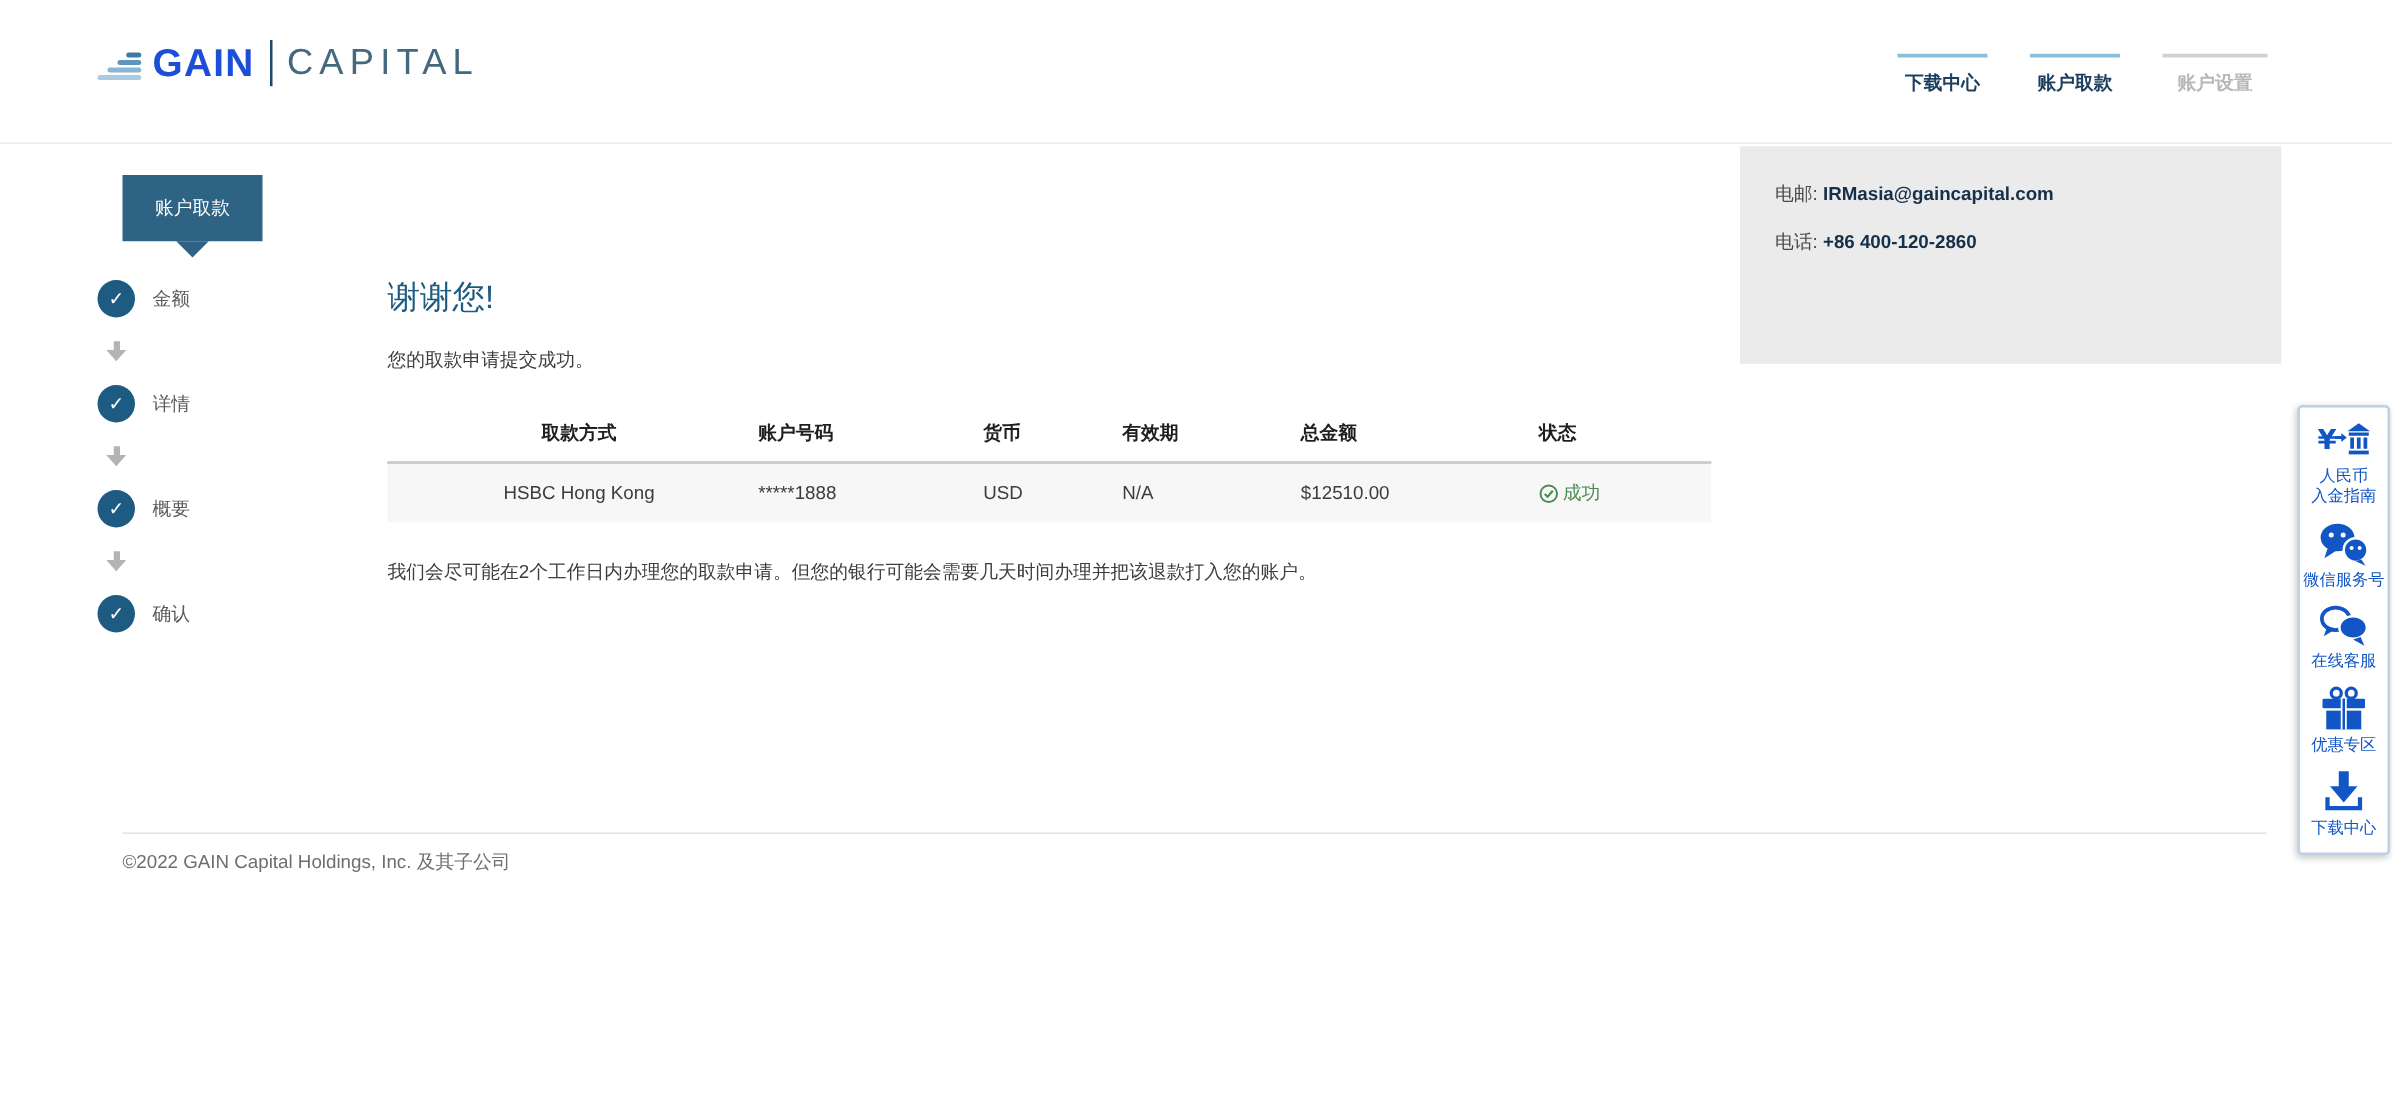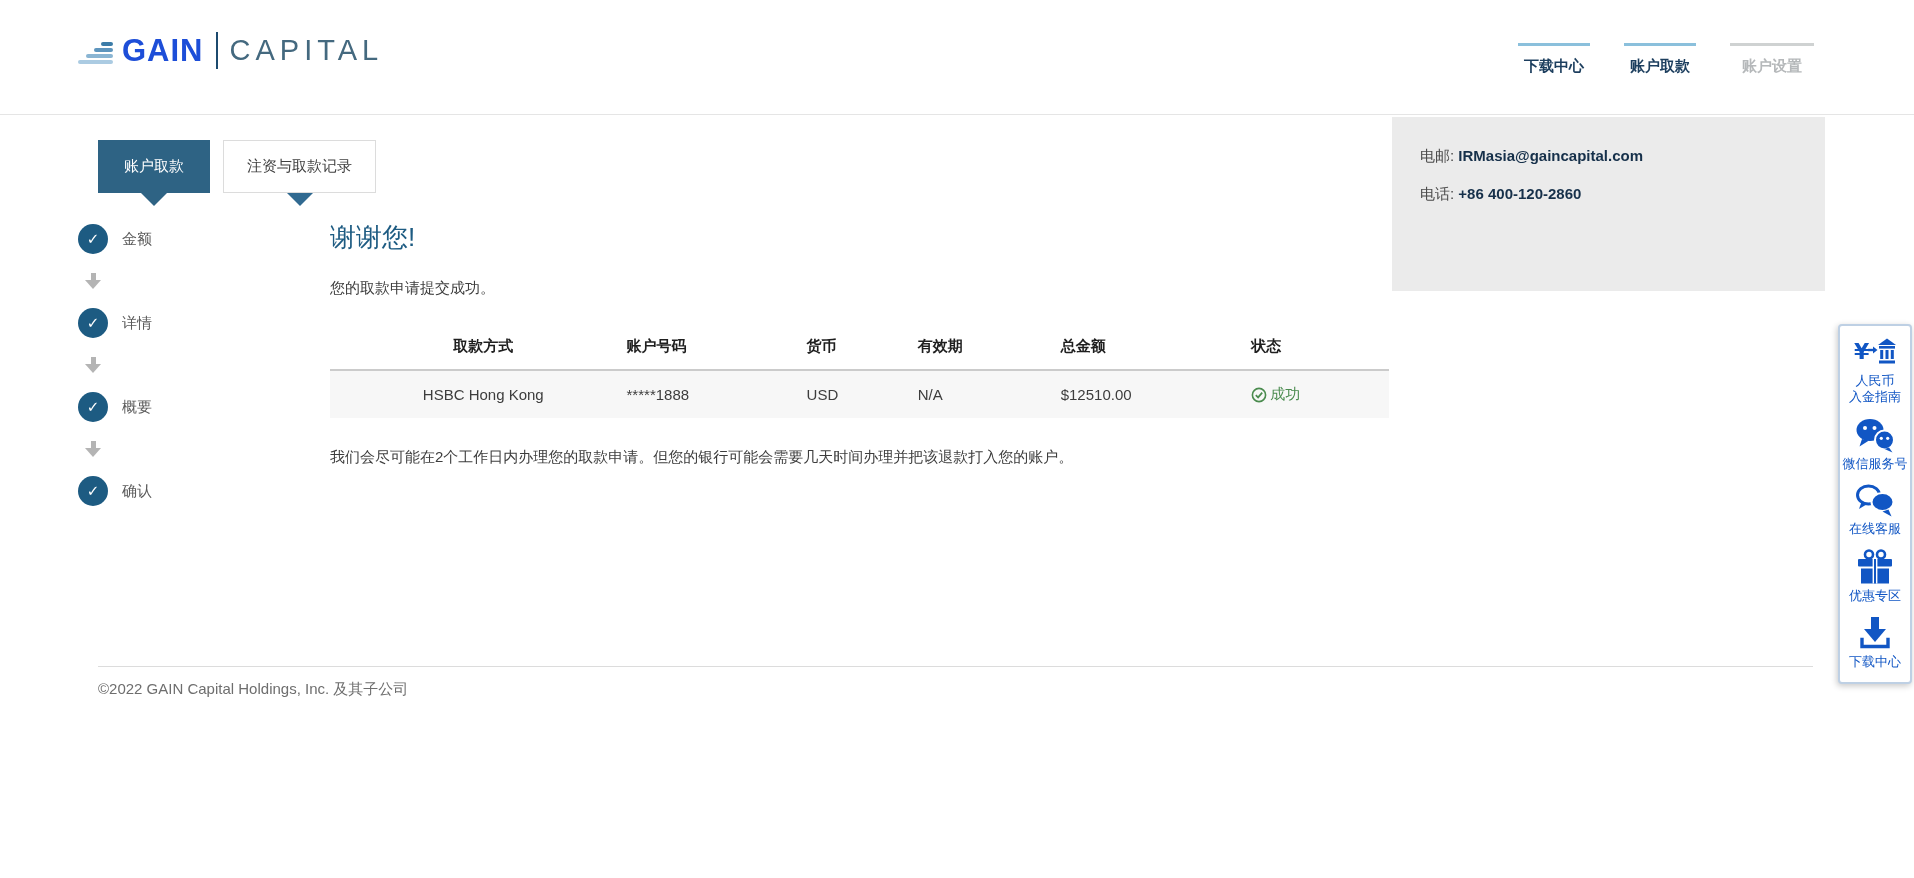--- a/index.html
+++ b/index.html
@@ -100,21 +100,21 @@
     display: flex; flex-direction: column; align-items: center; justify-content: center;
   }
   .step-arrow .stem { width: 5px; height: 7px; background: #b4b4b4; }
   .step-arrow .head {
     width: 0; height: 0;
     border-left: 8px solid transparent; border-right: 8px solid transparent;
     border-top: 9px solid #b4b4b4;
   }
 
   
-  main { position: absolute; left: 330px; top: 104px; width: 1059px; }
+  main { position: absolute; left: 310px; top: 104px; width: 1059px; }
   h1.page-title { margin: 0; font-size: 26px; font-weight: 400; color: #1d5b82; }
   p.success-msg { margin: 24px 0 0 0; font-size: 15px; color: #3d3d3d; }
   table.result-table {
     margin-top: 39px; width: 1059px;
     border-collapse: collapse; table-layout: fixed;
   }
   .result-table th {
     text-align: left; font-size: 15px; font-weight: bold; color: #1f1f1f;
     padding: 0 0 13px 0; border-bottom: 2px solid #cbcbcb;
   }
@@ -175,24 +175,20 @@
       <a class="nav-item">账户取款</a>
       <a class="nav-item disabled">账户设置</a>
     </nav>
   </header>
 
   <div class="content">
 
     <div class="tabs">
       <div class="tab active">
         <span>账户取款</span>
-        <i class="tri"></i>
-      </div>
-      <div class="tab inactive">
-        <span>注资与取款记录</span>
         <i class="tri"></i>
       </div>
     </div>
 
     <div class="infopanel">
       <p>
         <span>电邮:</span>
         <b>IRMasia@gaincapital.com</b>
       </p>
       <p>

